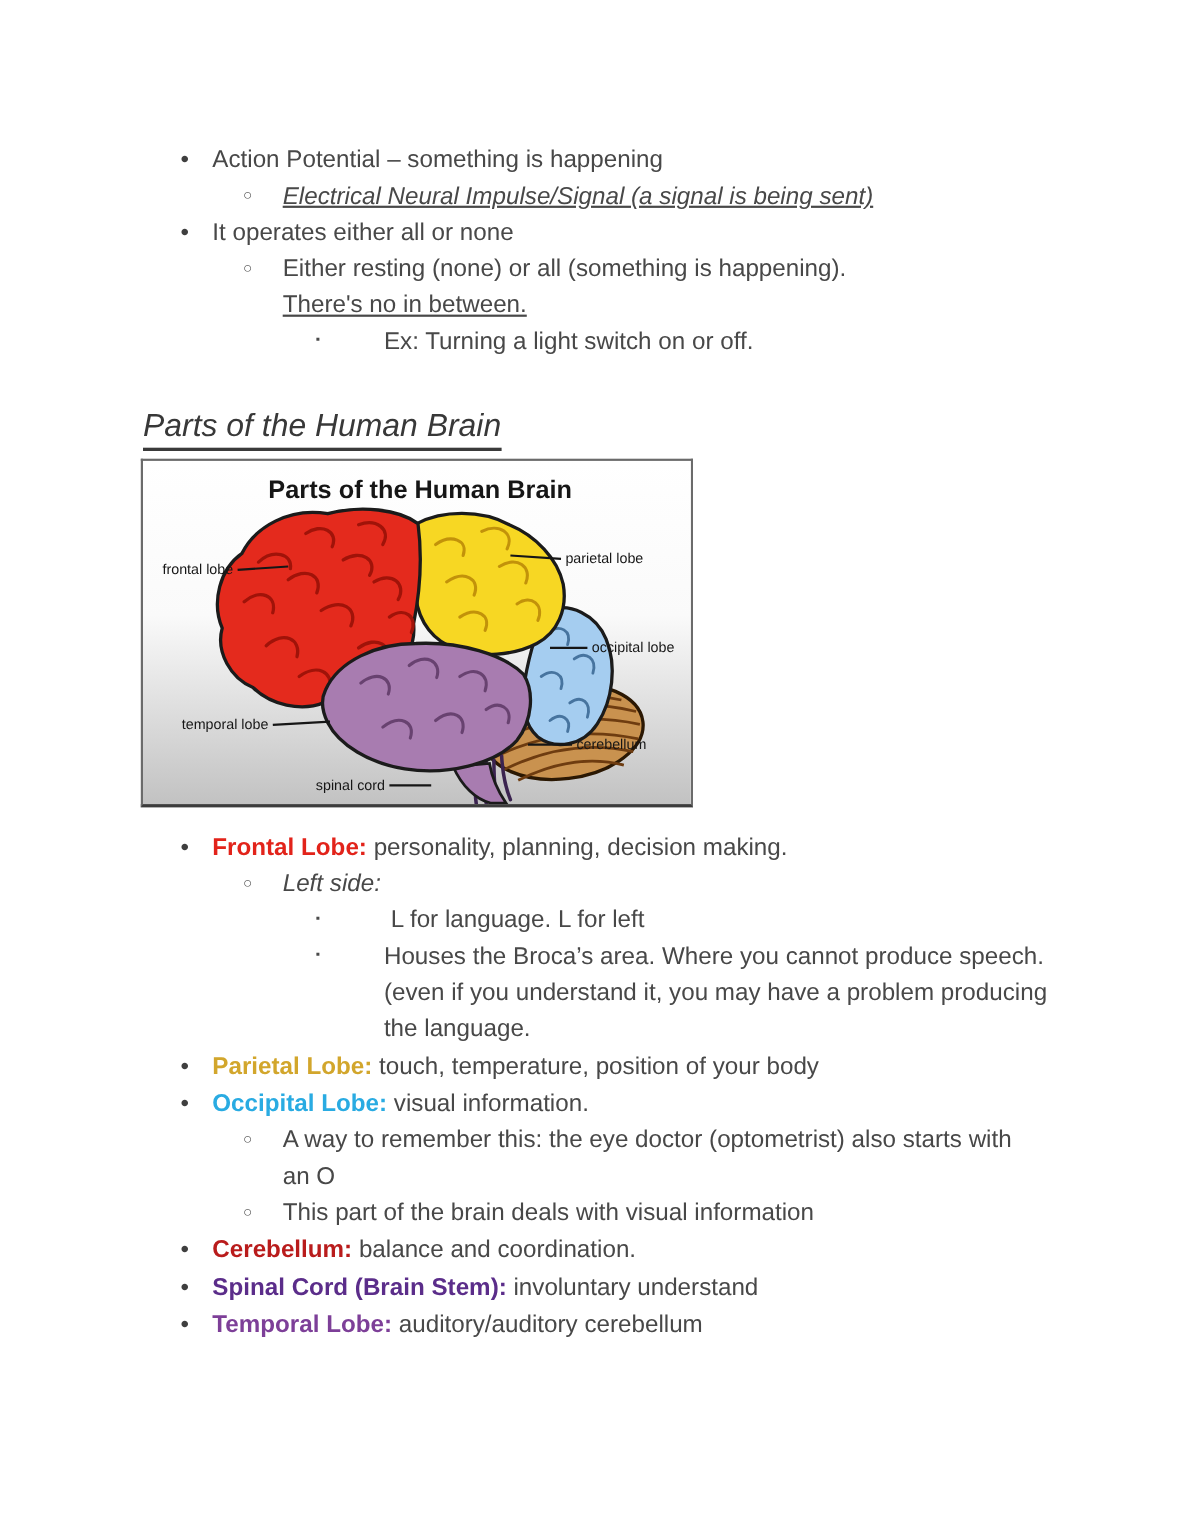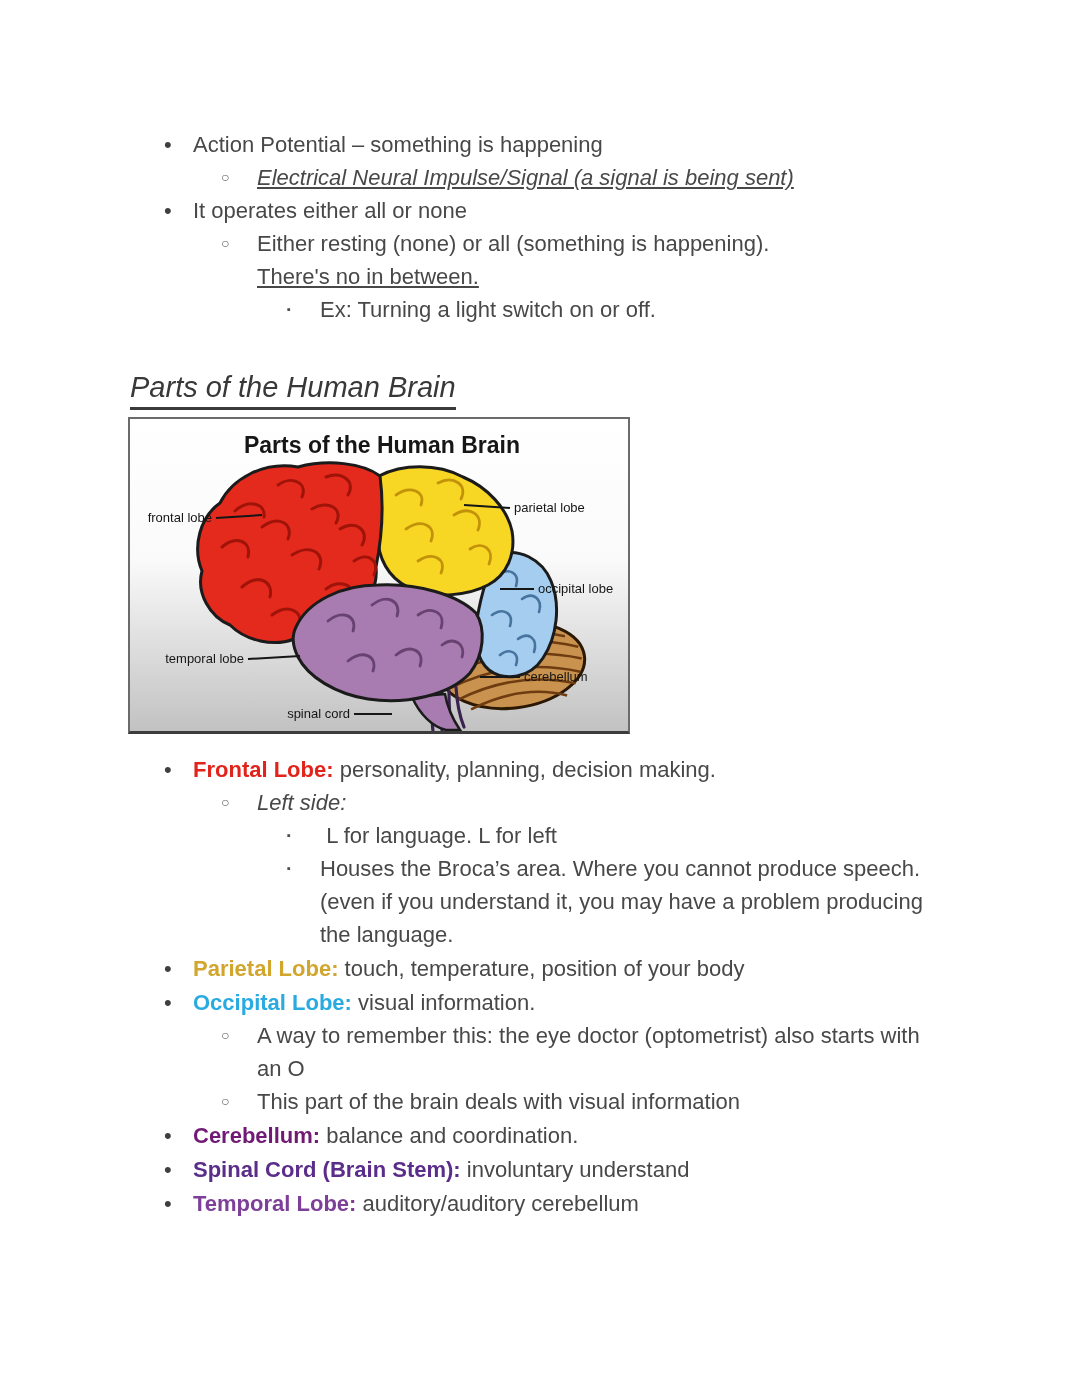--- a/index.html
+++ b/index.html
@@ -15,21 +15,21 @@
   .row{display:flex;align-items:flex-start;font-size:22px;line-height:33px;}
   .row .marker{flex:0 0 auto;display:inline-block;}
   .lvl1{padding-left:164px;}
   .lvl1 .marker{width:29px;font-size:22px;color:#3f3f3f;}
   .lvl2{padding-left:221px;}
   .lvl2 .marker{width:36px;font-size:14px;line-height:33px;color:#5a5a5a;}
   .lvl3{padding-left:287px;}
   .lvl3 .marker{width:33px;font-size:11px;line-height:33px;color:#4a4a4a;}
   .txt{max-width:690px;}
   .lvl2 .txt{max-width:676px;}
-  .lvl3 .txt{max-width:630px;}
+  .lvl3 .txt{max-width:630px;margin-left:29px;}
   .block{display:block;text-decoration:underline;}
   .it{font-style:italic;}
   .pre{white-space:pre-wrap;}
   .term{font-weight:bold;}
   .heading-wrap{margin:44px 0 0 130px;}
   .heading{
     display:inline-block;
     font-size:29px;font-style:italic;color:#383838;
     border-bottom:3px solid #3a3a3a;padding-bottom:3px;line-height:34px;
   }
@@ -222,21 +222,21 @@
         <div class="txt"><span>A way to remember this: the eye doctor (optometrist) also starts with an O</span></div>
       </div>
       <div class="row lvl2">
         <span class="marker">○</span>
         <div class="txt"><span>This part of the brain deals with visual information</span></div>
       </div>
 
       <div class="row lvl1">
         <span class="marker">•</span>
         <div class="txt">
-          <span class="term" style="color: #701a75;">Cerebellum:</span><span class="pre"> balance and coordination.</span>
+          <span class="term" style="color: #b91c1c;">Cerebellum:</span><span class="pre"> balance and coordination.</span>
         </div>
       </div>
 
       <div class="row lvl1">
         <span class="marker">•</span>
         <div class="txt">
           <span class="term" style="color: rgb(91, 45, 138);">Spinal Cord (Brain Stem):</span><span class="pre"> involuntary understand</span>
         </div>
       </div>
 

